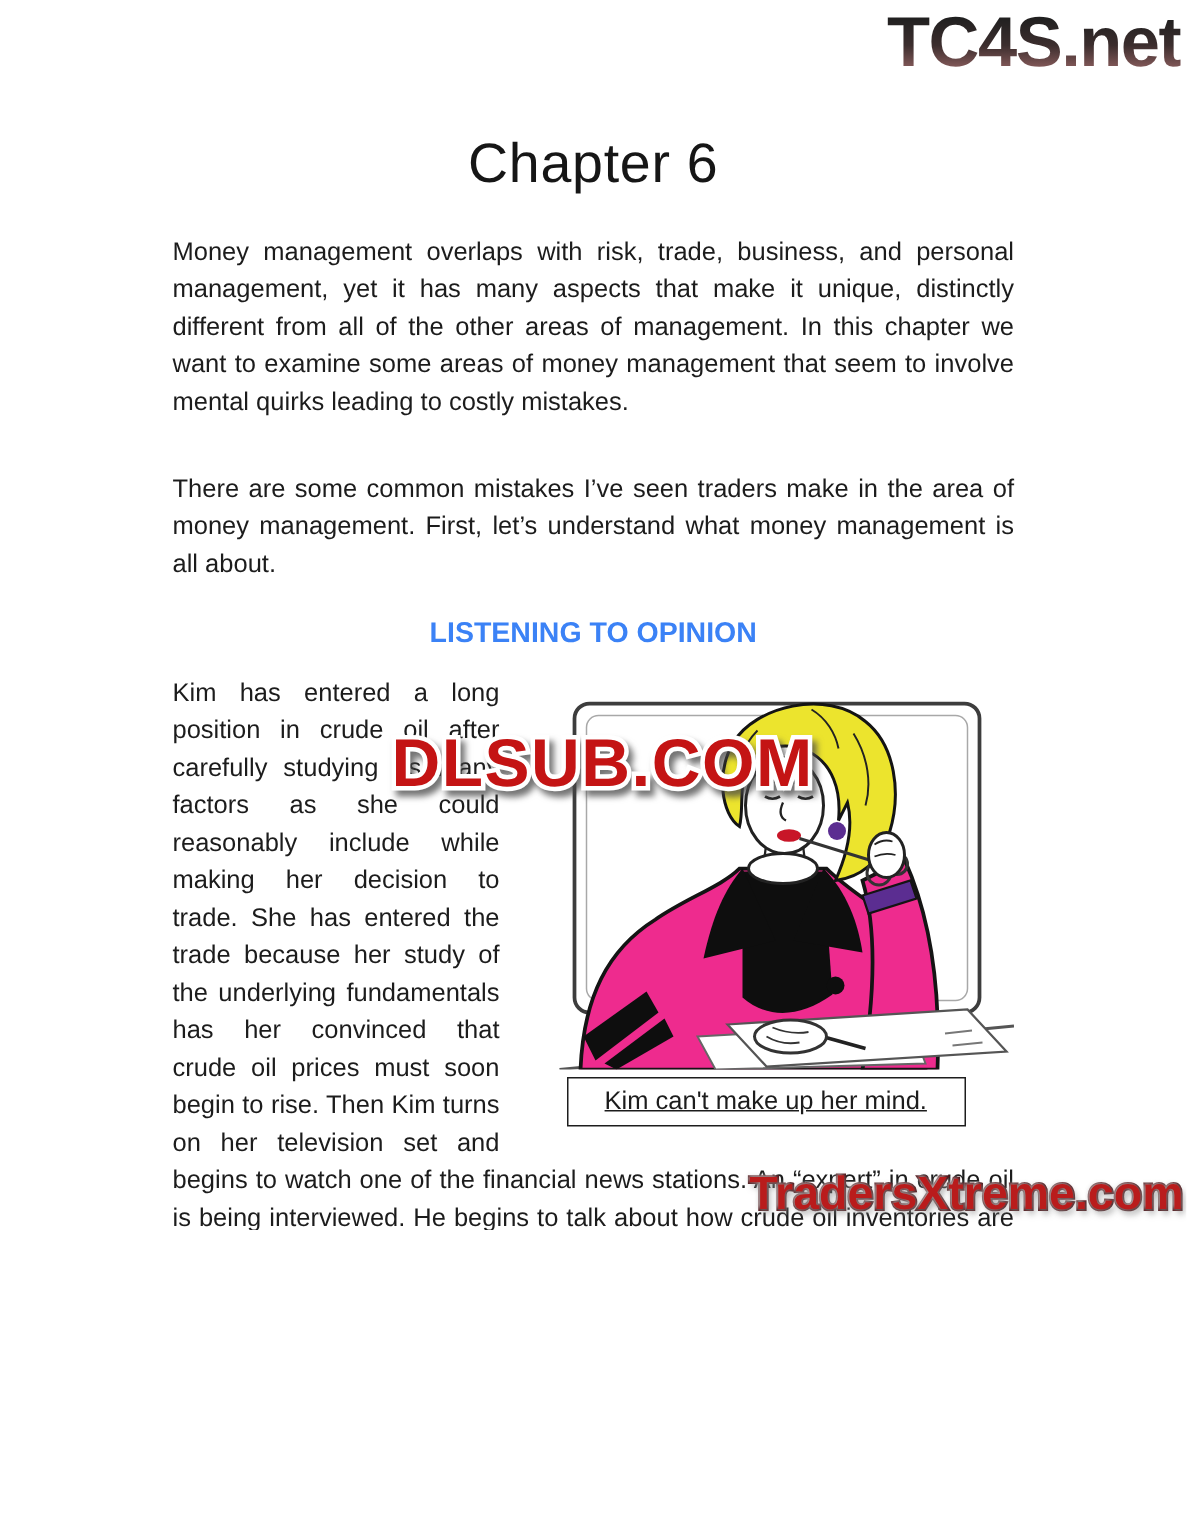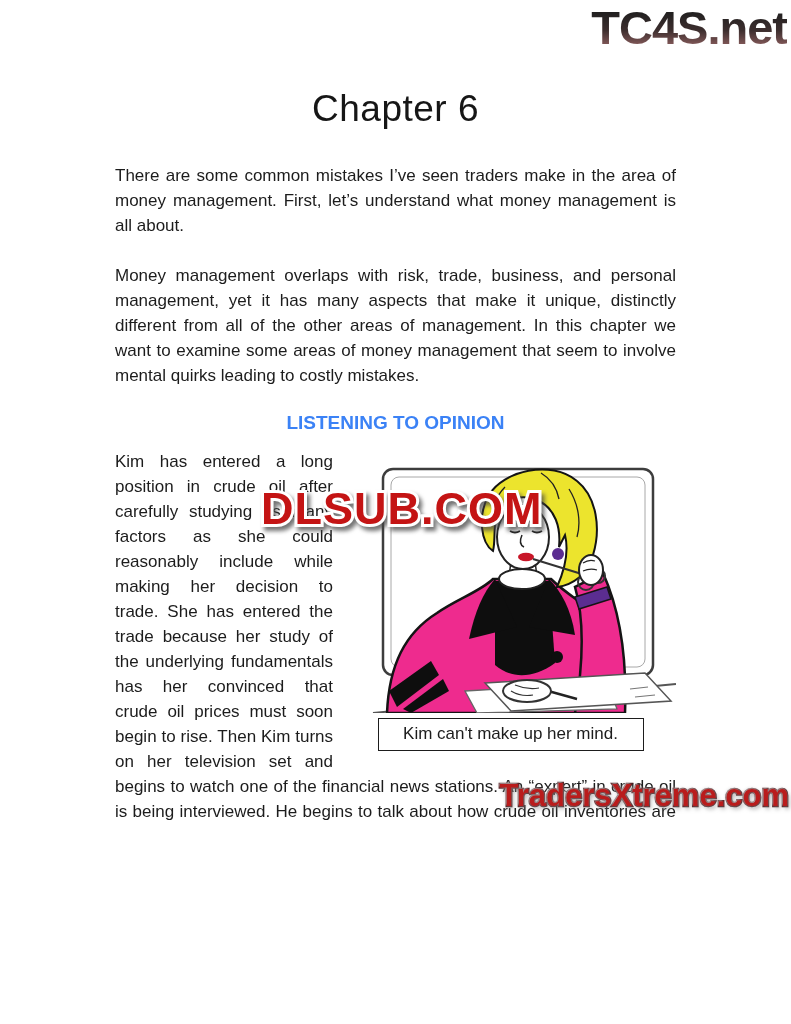--- a/index.html
+++ b/index.html
@@ -70,20 +70,21 @@
     text-align: center;
     font-size: 19px;
     font-weight: 700;
     color: #3b82f6;
   }
   .kim-section { margin-top: 15px; }
   .kim-figure {
     float: right;
     width: 331px;
     margin: 2px 0 23px 12px;
+    text-decoration: underline;
   }
   .kim-figure svg { display: block; width: 331px; height: 262px; }
   .caption-box {
     margin: 5px auto 0;
     width: 266px;
     border: 1.5px solid #1d1d1d;
     padding: 5px 4px 6px 4px;
     text-align: center;
     font-size: 17px;
     color: #1c1c1c;
@@ -121,22 +122,22 @@
 </head>
 <body>
 
 <div class="page">
 
   <div class="tc4s-logo">TC4S.net</div>
 
   <div class="content">
     <div class="chapter-title">Chapter 6</div>
 
+    <p class="body-par par2">Money management overlaps with risk, trade, business, and personal management, yet it has many aspects that make it unique, distinctly different from all of the other areas of management.  In this chapter we want to examine some areas of money management that seem to involve mental quirks leading to costly mistakes.</p>
     <p class="body-par par1">There are some common mistakes I’ve seen traders make in the area of money management.  First, let’s understand what money management is all about.</p>
-    <p class="body-par par2">Money management overlaps with risk, trade, business, and personal management, yet it has many aspects that make it unique, distinctly different from all of the other areas of management.  In this chapter we want to examine some areas of money management that seem to involve mental quirks leading to costly mistakes.</p>
 
     <div class="section-heading">LISTENING TO OPINION</div>
 
     <div class="kim-section">
       <figure class="kim-figure">
         <svg viewBox="0 0 331 262" xmlns="http://www.w3.org/2000/svg">
 
           <g>
             <rect x="38" y="18" width="270" height="206" rx="10" fill="#ffffff" stroke="#3d3d3d" stroke-width="2.5"></rect>
             <rect x="46" y="26" width="254" height="190" rx="8" fill="none" stroke="#a8a8a8" stroke-width="1"></rect>

